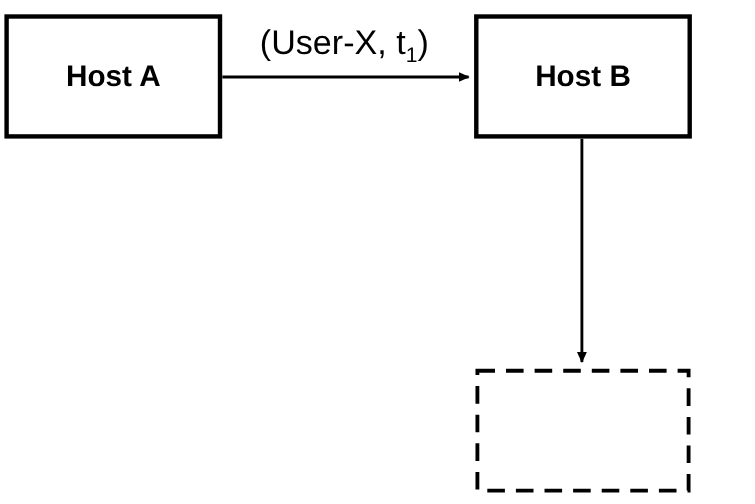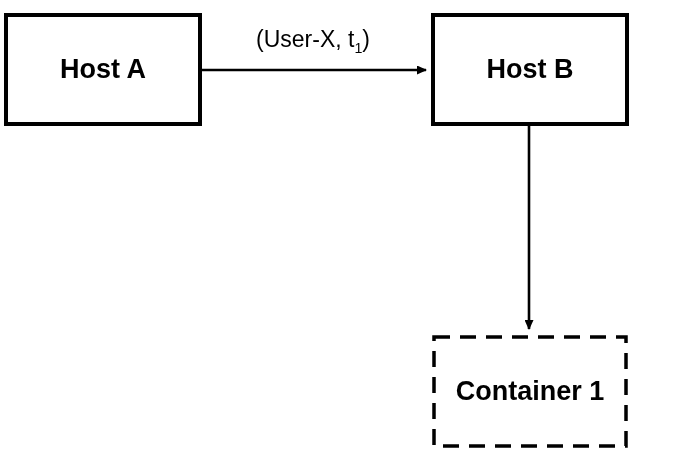--- a/index.html
+++ b/index.html
@@ -43,21 +43,21 @@
   .edges-layer {
     position: absolute;
     left: 0;
     top: 0;
     width: 686px;
     height: 458px;
     pointer-events: none;
   }
   .edge-label {
     position: absolute;
-    font-size: 23px;
+    font-size: 31px;
     line-height: 34px;
     color: #000000;
     white-space: nowrap;
   }
   .edge-label sub {
     font-size: 0.62em;
     line-height: 0;
   }
   #edge-label-1 {
     left: 232px;
@@ -87,22 +87,19 @@
   </svg>
 
   <div class="node solid" id="host-b">
     <span class="node-label">Host B</span>
   </div>
 
   <div class="node solid" id="host-a">
     <span class="node-label">Host A</span>
   </div>
 
-  <div class="node dashed-area" id="container-1">
-    <span class="node-label">Container 1</span>
-  </div>
 
   <div class="edge-label" id="edge-label-1">
     <span>(User-X, t</span><sub>1</sub><span>)</span>
   </div>
 
 
 </div>
 
 </body></html>

